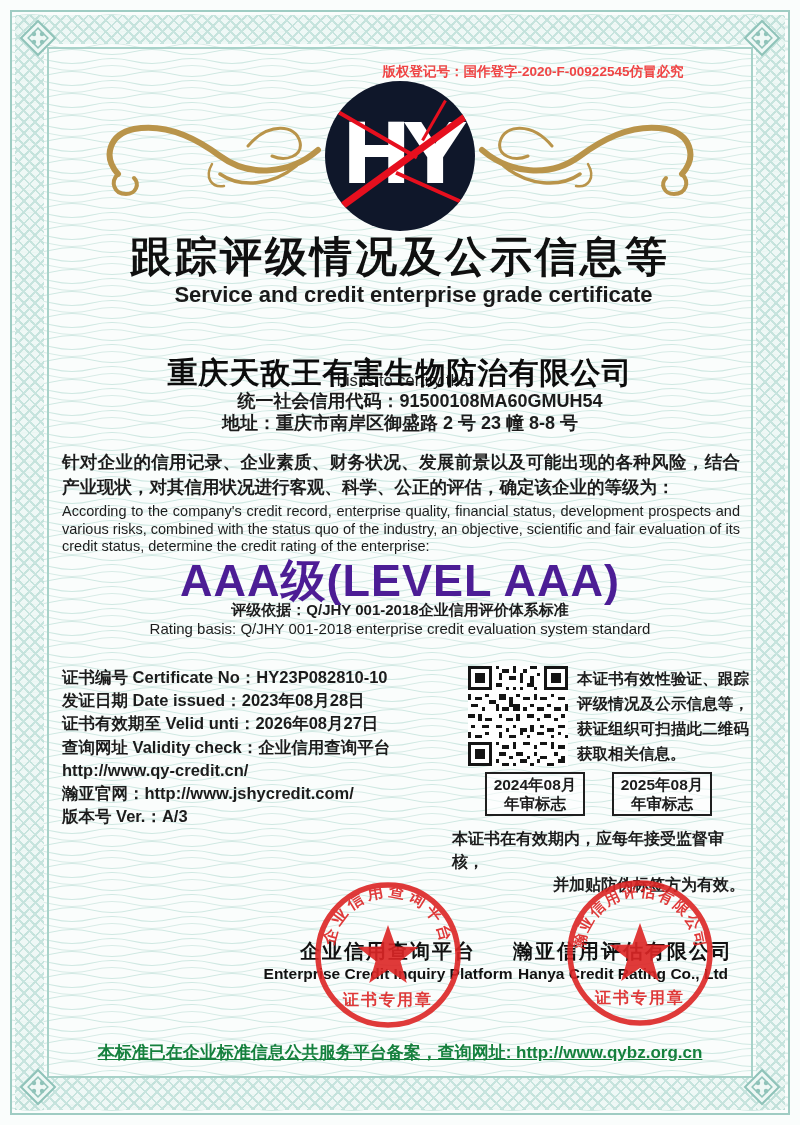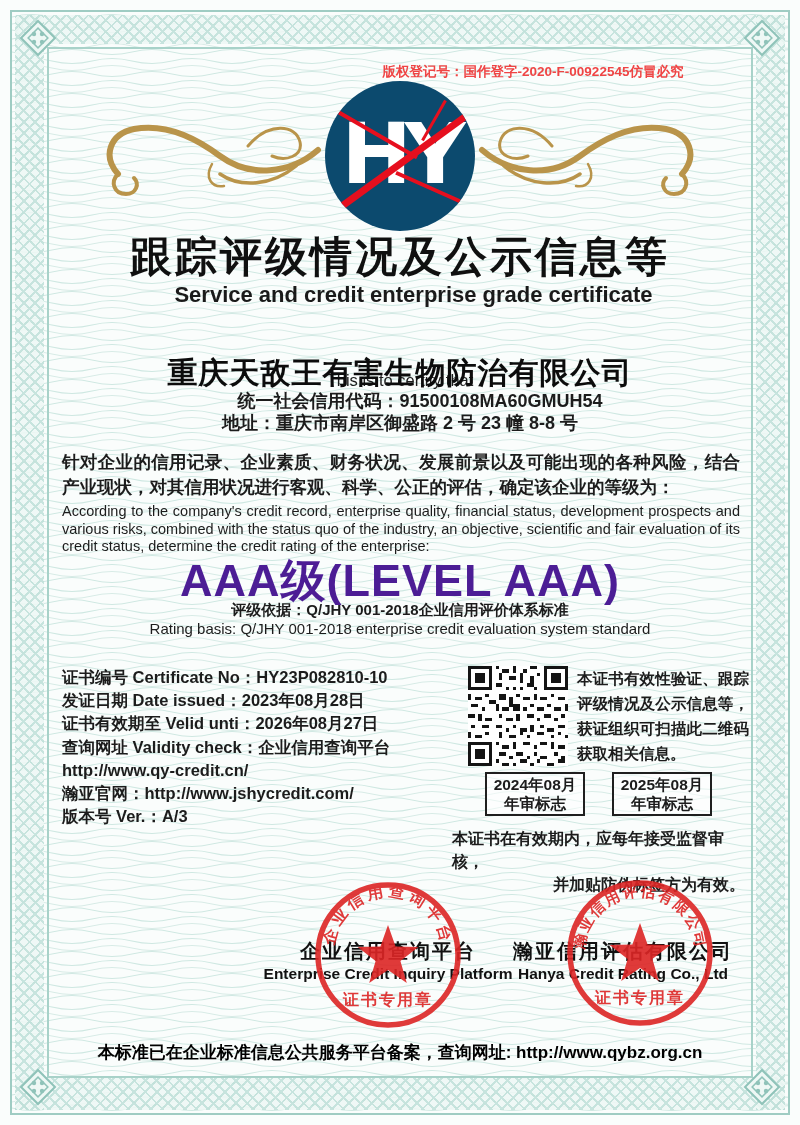--- a/index.html
+++ b/index.html
@@ -21,21 +21,21 @@
   .corner{position:absolute;width:52px;height:52px;z-index:2;}
   .corner svg{display:block;}
   .c-tl{top:12px;left:12px;} .c-tr{top:12px;right:12px;transform:scaleX(-1);}
   .c-bl{bottom:12px;left:12px;transform:scaleY(-1);} .c-br{bottom:12px;right:12px;transform:scale(-1,-1);}
   
   .content{position:absolute;inset:0;z-index:3;color:#1c1c1c;}
   .abs{position:absolute;}
   .ctr{left:0;right:0;text-align:center;}
   .copyright{top:63px;left:533px;transform:translateX(-50%);font-size:13.5px;color:#ef4444;font-weight:600;white-space:nowrap;}
   
-  .logo{top:81px;left:325px;width:150px;height:150px;border-radius:50%;background:#0c4a6e;display:flex;align-items:center;justify-content:center;overflow:hidden;}
+  .logo{top:81px;left:325px;width:150px;height:150px;border-radius:50%;background:#0f172a;display:flex;align-items:center;justify-content:center;overflow:hidden;}
   .logo-letters{font-size:84px;font-weight:800;color:#fff;letter-spacing:-7px;transform:translateY(-2px);font-family:"DejaVu Sans",sans-serif;}
   .crack{position:absolute;background:#e60f1e;}
   .crack1{width:190px;height:7px;top:78px;left:-18px;transform:rotate(-36deg);}
   .crack2{width:90px;height:4px;top:52px;left:8px;transform:rotate(30deg);}
   .crack3{width:70px;height:4px;top:104px;left:68px;transform:rotate(24deg);}
   .crack4{width:46px;height:3px;top:38px;left:86px;transform:rotate(-60deg);}
   .flourish{top:112px;width:228px;height:100px;}
   .fl-left{left:100px;} .fl-right{left:472px;transform:scaleX(-1);}
   
   .title{top:229px;font-size:42px;font-weight:700;letter-spacing:3px;color:#101010;}
@@ -59,21 +59,21 @@
     display:flex;flex-direction:column;align-items:center;justify-content:center;font-size:15.5px;font-weight:600;line-height:19px;}
   .mark-1{left:485px;} .mark-2{left:612px;}
   .supervision{left:452px;top:827px;width:293px;font-size:16px;line-height:23px;font-weight:600;}
   .supervision .l2{text-align:right;}
   
   .issuer-cn{top:938px;transform:translateX(-50%);font-size:20px;font-weight:700;letter-spacing:2px;white-space:nowrap;color:#111;}
   .issuer-en{top:965px;transform:translateX(-50%);font-size:15.5px;font-weight:600;white-space:nowrap;color:#111;}
   .i1{left:388px;} .i2{left:623px;}
   .seal{width:152px;height:152px;opacity:.9;z-index:4;}
   .seal-1{left:312px;top:879px;} .seal-2{left:564px;top:877px;}
-  .footer-line{top:1041px;font-size:17px;font-weight:700;color:#000000;}
+  .footer-line{top:1041px;font-size:17px;font-weight:700;color:#15803d;text-decoration:underline;}
 </style>
 </head>
 <body>
 
 <div class="page">
 
   <svg class="waves" width="776" height="1101" aria-hidden="true">
     <defs>
       <pattern id="wv" width="160" height="22" patternUnits="userSpaceOnUse">
         <path d="M0 5 Q20 0 40 5 T80 5 T120 5 T160 5" fill="none" stroke="#cfe8e2" stroke-width="1.2"></path>

